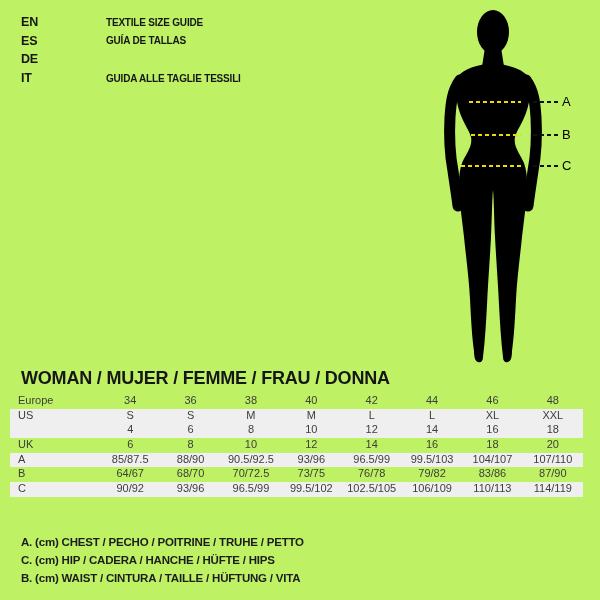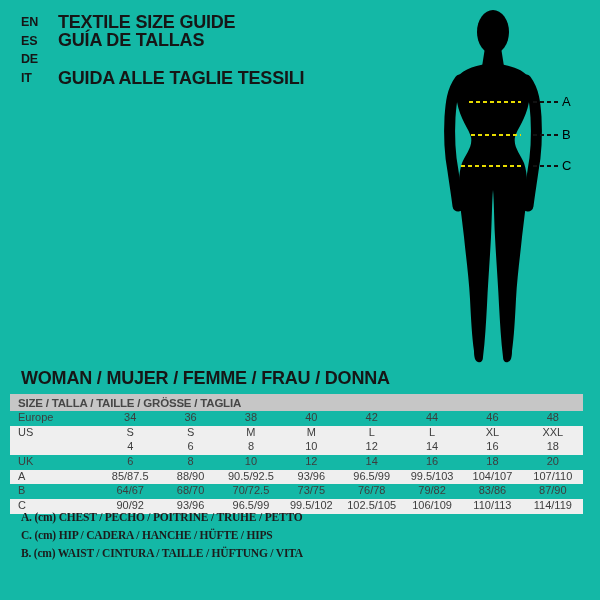--- a/index.html
+++ b/index.html
@@ -1,26 +1,26 @@
 <!DOCTYPE html>
 <html><head>
 <meta charset="utf-8">
 <style>
   * { margin:0; padding:0; box-sizing:border-box; }
   html,body { background:#fff; }
   .canvas {
-    position:relative; width:600px; height:600px; background:#14b8a6;
+    position:relative; width:600px; height:600px; background:#bef264;
     font-family:"Liberation Sans", sans-serif; overflow:hidden; color:#1a1a1a;
   }
 
   
   .lang-block { position:absolute; left:21px; top:13px; }
   .lang-row { display:flex; height:18.6px; align-items:center; }
   .lang-code { width:37px; font-weight:bold; font-size:12.5px; letter-spacing:-0.2px; color:#161616; }
-  .lang-label { font-weight:bold; font-size:18px; letter-spacing:-0.2px; color:#161616; white-space:nowrap; }
+  .lang-label { font-weight:bold; font-size:10px; letter-spacing:-0.2px; color:#161616; white-space:nowrap;margin-left:48px; }
 
   
   .figure-wrap { position:absolute; left:415px; top:5px; width:160px; height:360px; }
 
   
   .mline { position:absolute; height:2px; }
   .mline.yellow { background:repeating-linear-gradient(90deg,#e8dc00 0 4px,transparent 4px 7px); }
   .mline.black  { background:repeating-linear-gradient(90deg,#111 0 4px,transparent 4px 7px); }
   .mletter { position:absolute; font-size:13px; color:#000; }
 
@@ -30,21 +30,21 @@
   
   .size-table { position:absolute; left:10px; top:394px; width:573px; font-size:11px; color:#3d3d3d; }
   .thead { height:17px; background:#c6c6c6; display:flex; align-items:center; padding-left:8px;
            font-weight:bold; font-size:11.5px; color:#474747; letter-spacing:-0.2px; }
   .trow { display:flex; height:14.7px; align-items:flex-start; }
   .trow.stripe { background:#efefef; }
   .tlabel { width:90px; padding-left:8px; white-space:nowrap; }
   .tcell { flex:1; text-align:center; white-space:nowrap; }
 
   
-  .legend { position:absolute; left:21px; top:508px;font-family:Liberation Serif, serif; }
+  .legend { position:absolute; left:21px; top:533px; }
   .legend-line { height:18px; font-weight:bold; font-size:11.5px; letter-spacing:-0.2px; color:#1c1c1c; white-space:nowrap; display:flex; align-items:center; }
 </style>
 </head>
 <body>
 
 <div class="canvas">
 
   <div class="lang-block">
     <div class="lang-row">
       <span class="lang-code">EN</span>
@@ -113,21 +113,20 @@
 
   <div>
     <div class="mline yellow" style="left:461px; top:165px; width:63px;"></div>
     <div class="mline black" style="left:533px; top:165px; width:25px;"></div>
     <span class="mletter" style="left:562px; top:158px;">C</span>
   </div>
 
   <div class="section-title">WOMAN / MUJER / FEMME / FRAU / DONNA</div>
 
   <div class="size-table">
-    <div class="thead">SIZE / TALLA / TAILLE / GRÖSSE / TAGLIA</div>
 
     <div class="trow">
       <span class="tlabel">Europe</span>
       <span class="tcell">34</span>
       <span class="tcell">36</span>
       <span class="tcell">38</span>
       <span class="tcell">40</span>
       <span class="tcell">42</span>
       <span class="tcell">44</span>
       <span class="tcell">46</span>

